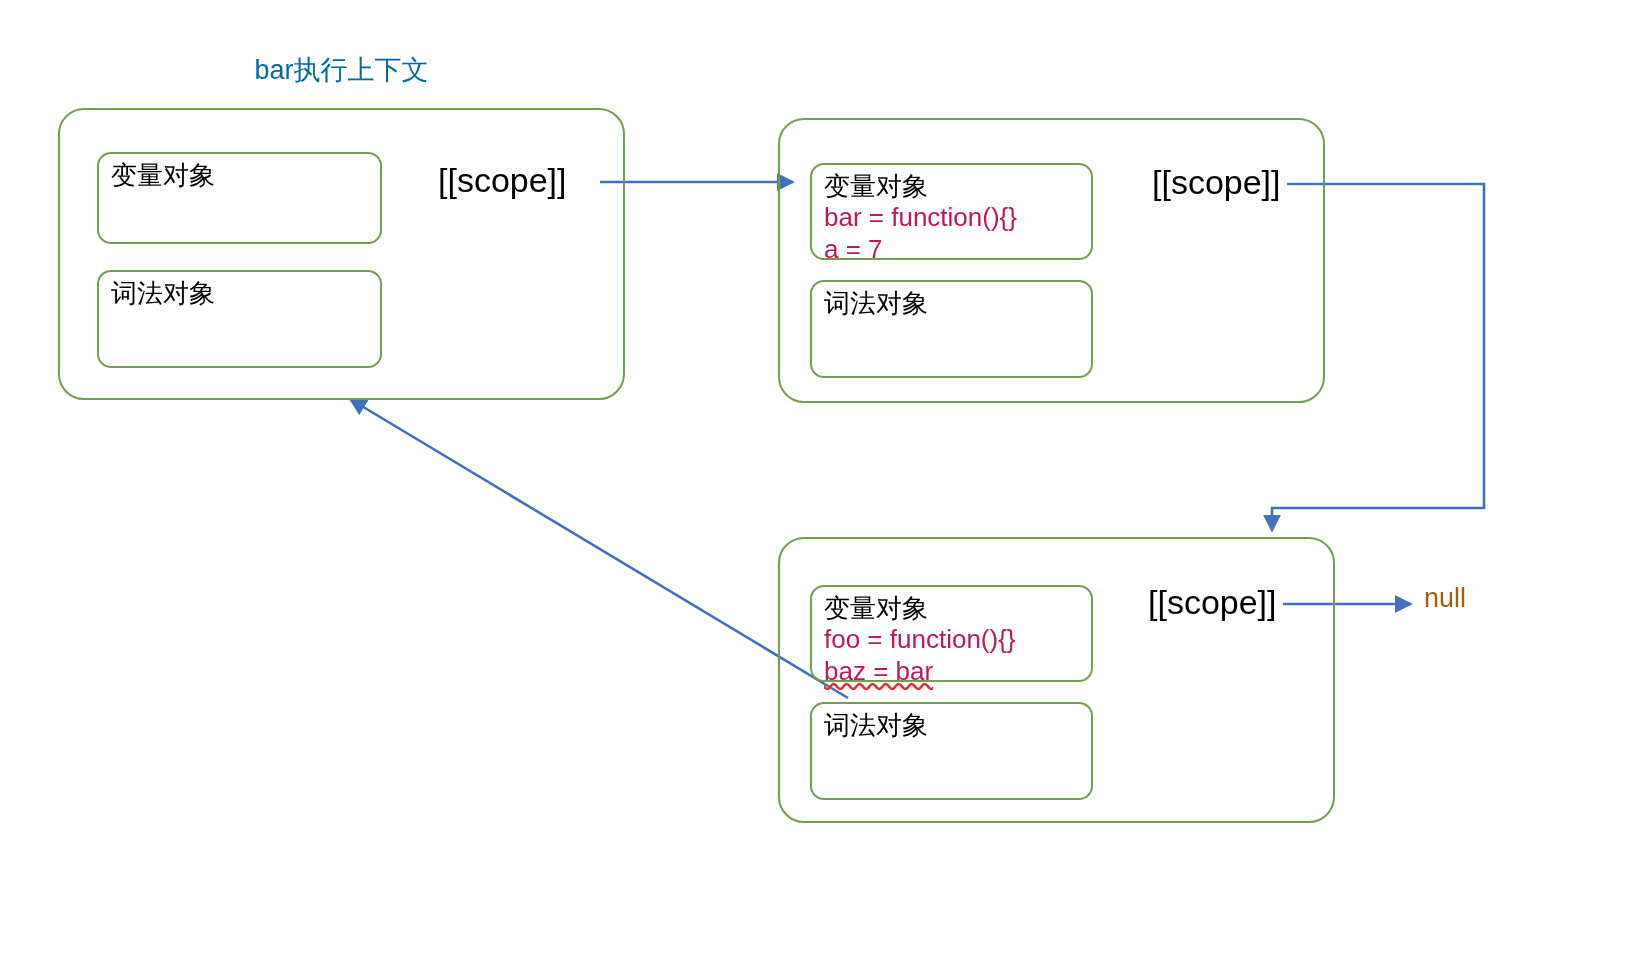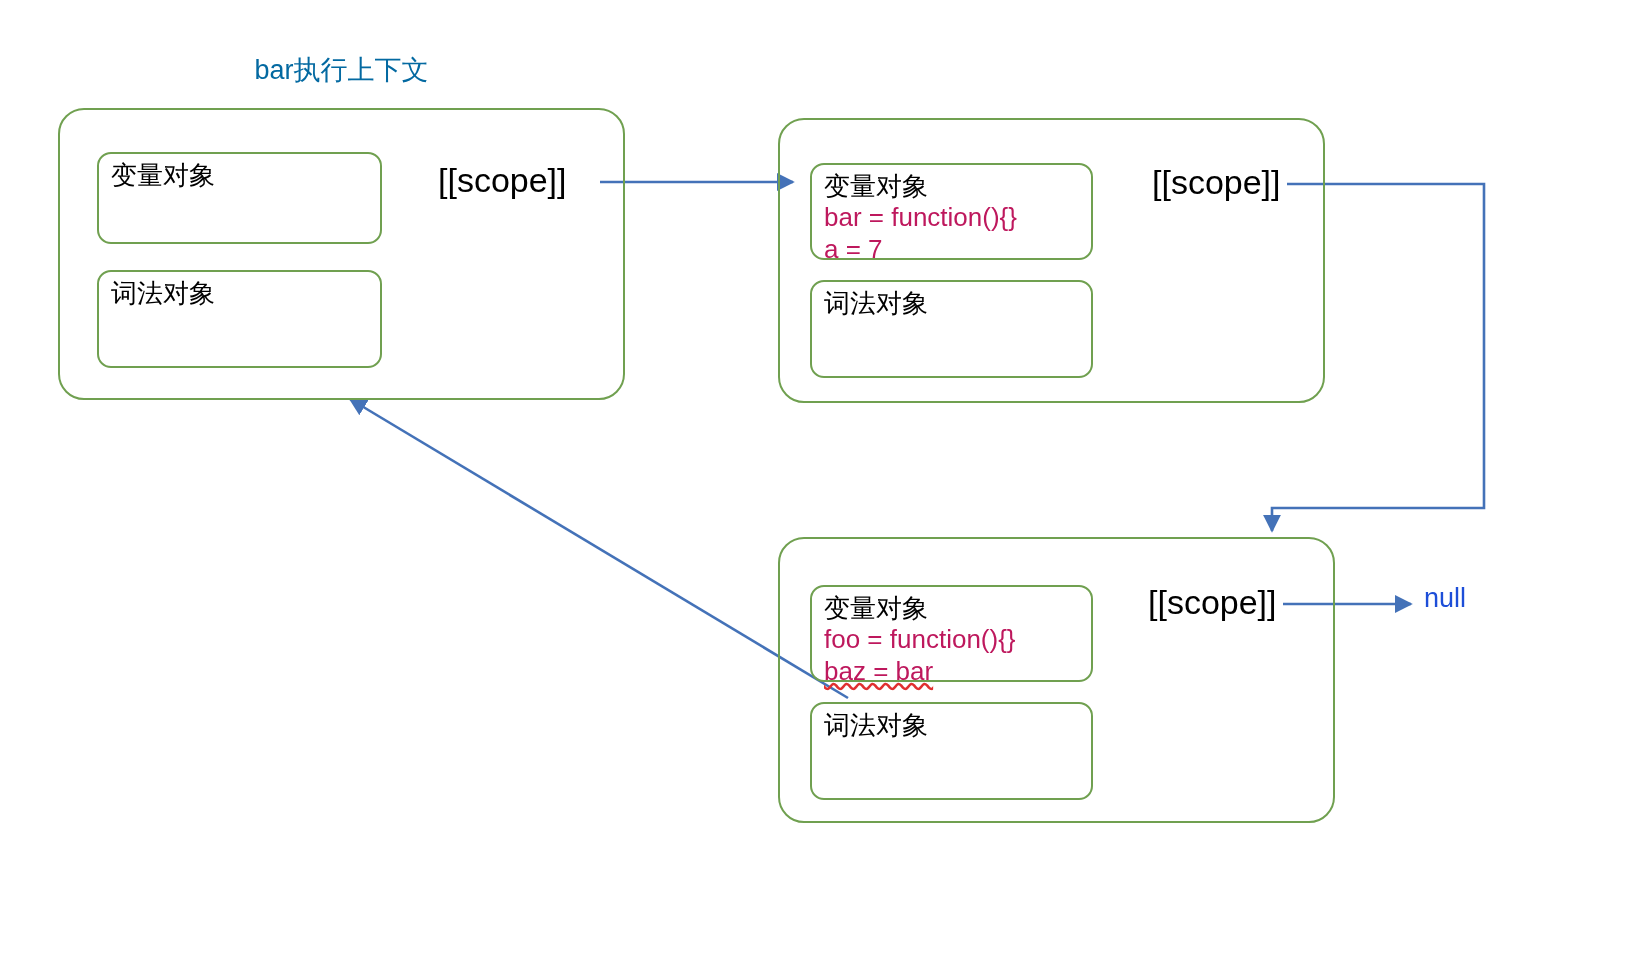--- a/index.html
+++ b/index.html
@@ -62,21 +62,21 @@
 
   .scope-label{
     position:absolute;
     font-size:34px;
     color:#000;
     white-space:nowrap;
   }
   .null-label{
     position:absolute;
     font-size:27px;
-    color:#1d4ed8;
+    color:#a16207;
     white-space:nowrap;
   }
 </style>
 </head>
 <body>
 
 <div id="canvas">
 
   <svg class="wires" viewBox="0 0 1636 964" xmlns="http://www.w3.org/2000/svg">
     <defs>

